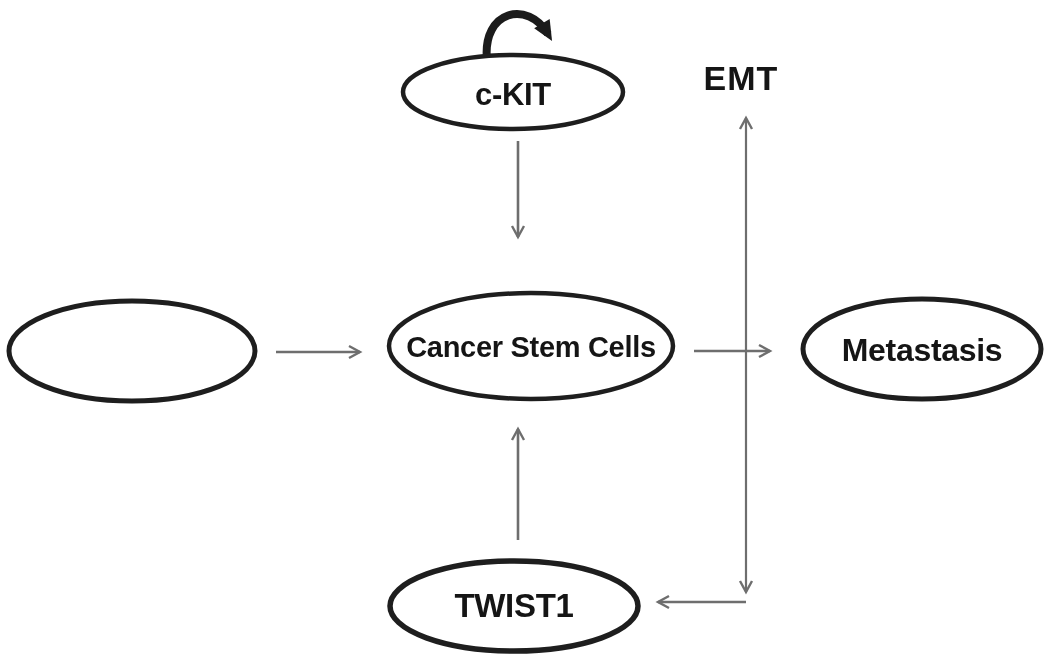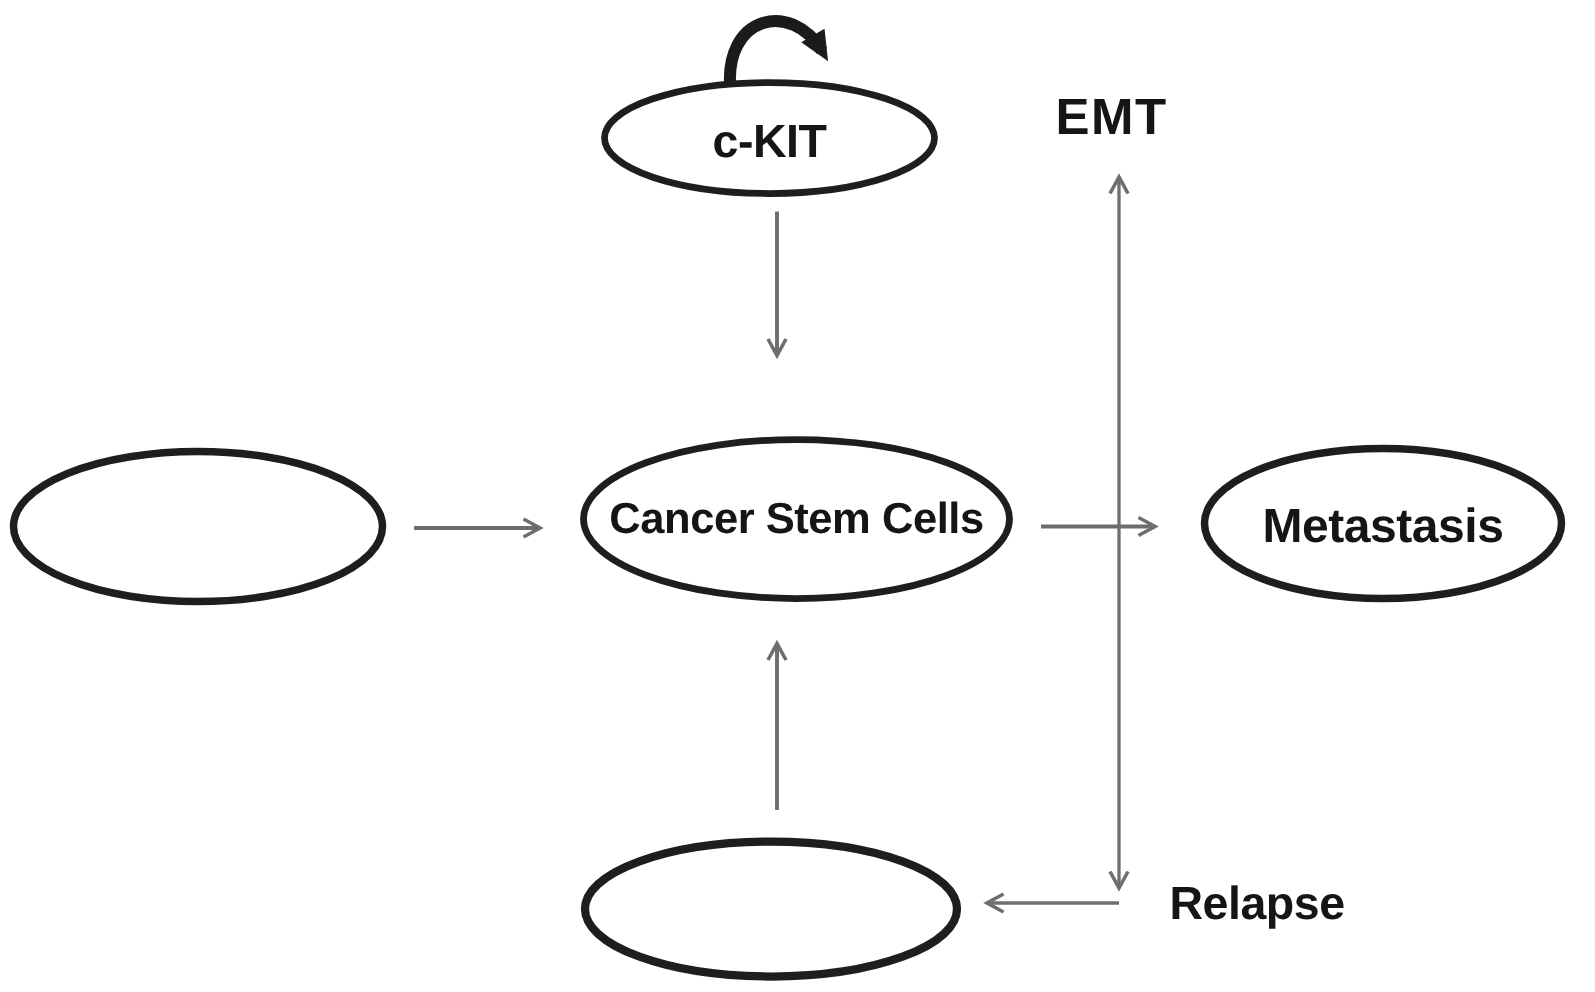--- a/index.html
+++ b/index.html
@@ -95,17 +95,17 @@
     <path class="arrow-line" d="M518,141 L518,237" stroke-width="2.6" marker-end="url(#mChev)"></path>
     <path class="arrow-line" d="M518,540 L518,429" stroke-width="2.6" marker-end="url(#mChev)"></path>
     <path class="arrow-line" d="M694,351 L770,351" stroke-width="2.6" marker-end="url(#mChev)"></path>
     <path class="arrow-line" d="M746,118 L746,592" stroke-width="2.2" marker-start="url(#mChevR)" marker-end="url(#mChev)"></path>
     <path class="arrow-line" d="M746,602 L658,602" stroke-width="2.4" marker-end="url(#mChev)"></path>
   </svg>
 
   <div class="label lbl-ckit">c-KIT</div>
   <div class="label lbl-meta">Metastasis</div>
   <div class="label lbl-csc">Cancer Stem Cells</div>
+  <div class="label lbl-twist">TWIST1</div>
 
   <div class="label lbl-emt">EMT</div>
-  <div class="label lbl-relapse">Relapse</div>
 
 </div>
 
 </body></html>

